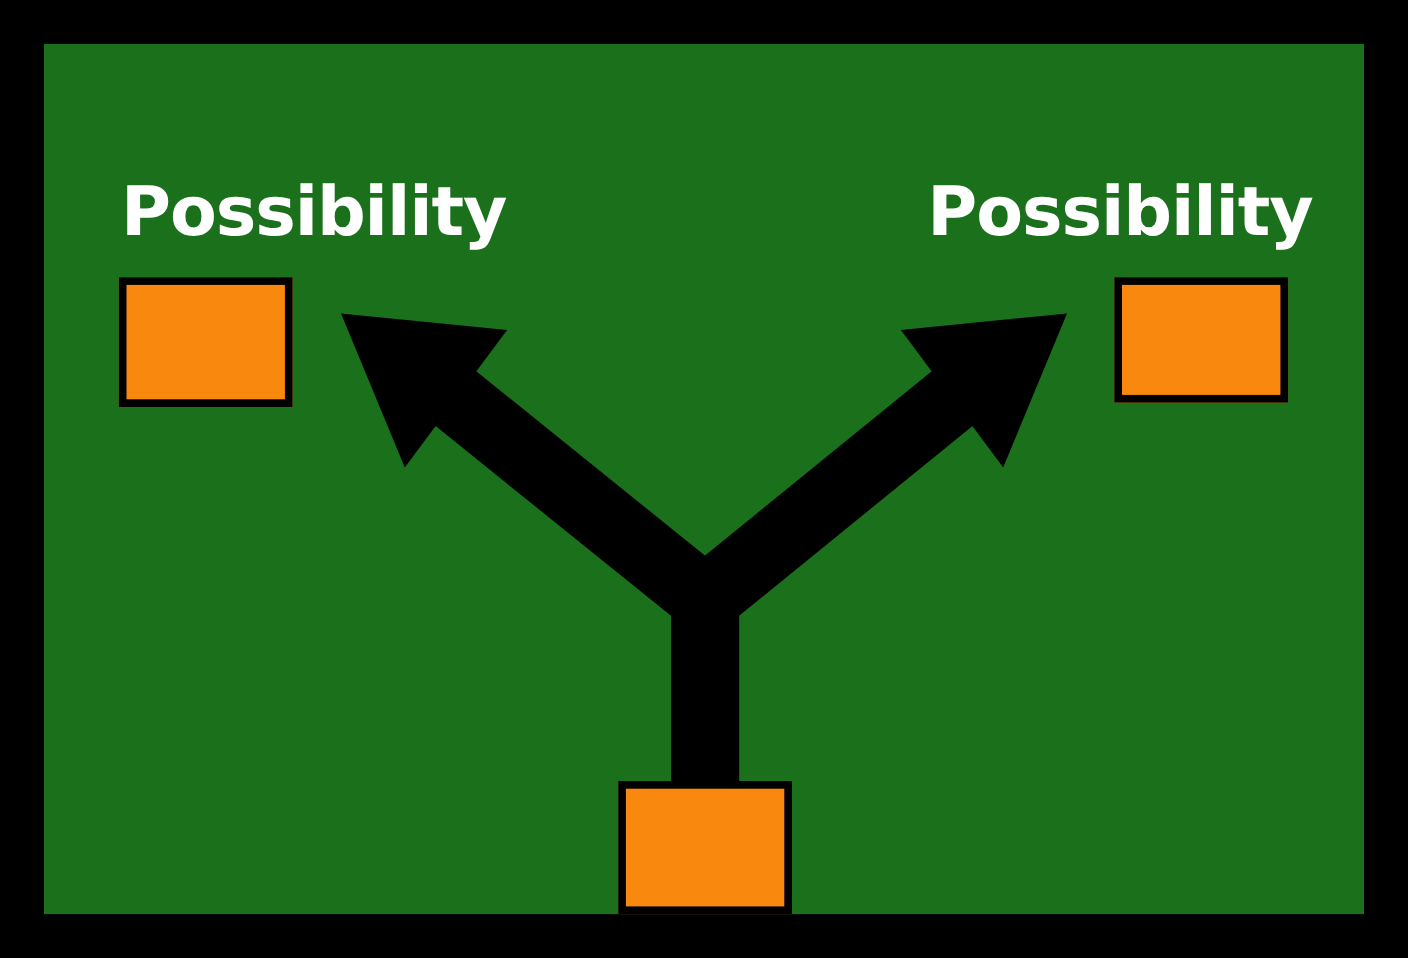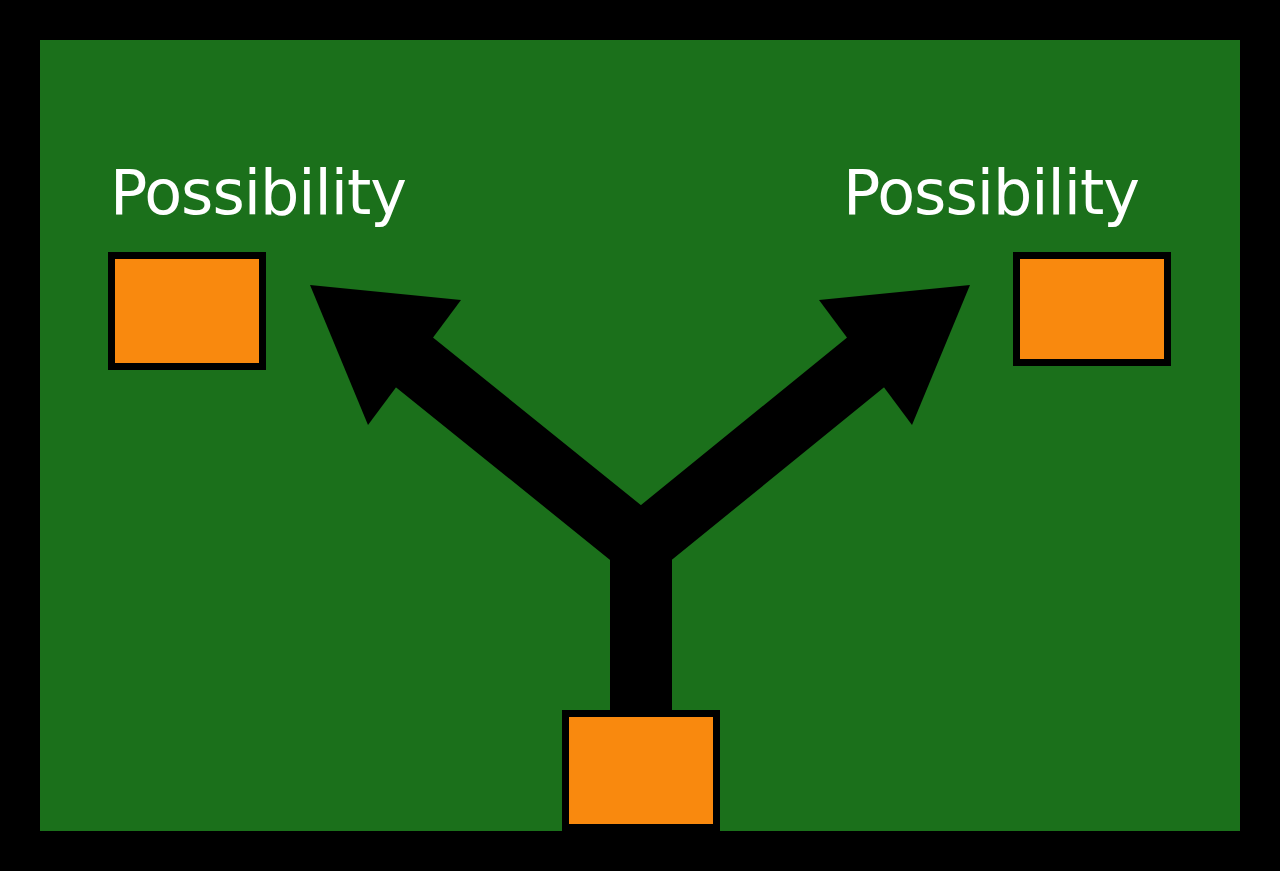--- a/index.html
+++ b/index.html
@@ -26,21 +26,21 @@
     position: absolute;
     left: 0;
     top: 0;
     width: 1280px;
     height: 871px;
     pointer-events: none;
   }
   .label {
     position: absolute;
     color: #FFFFFF;
-    font-weight: 400;
+    font-weight: 700;
     font-size: 62px;
     letter-spacing: -1px;
     line-height: 1;
     white-space: nowrap;
   }
   .label.left  { left: 110px; top: 162px; }
   .label.right { left: 843px; top: 162px; }
   .node {
     position: absolute;
     background: #F9890E;

